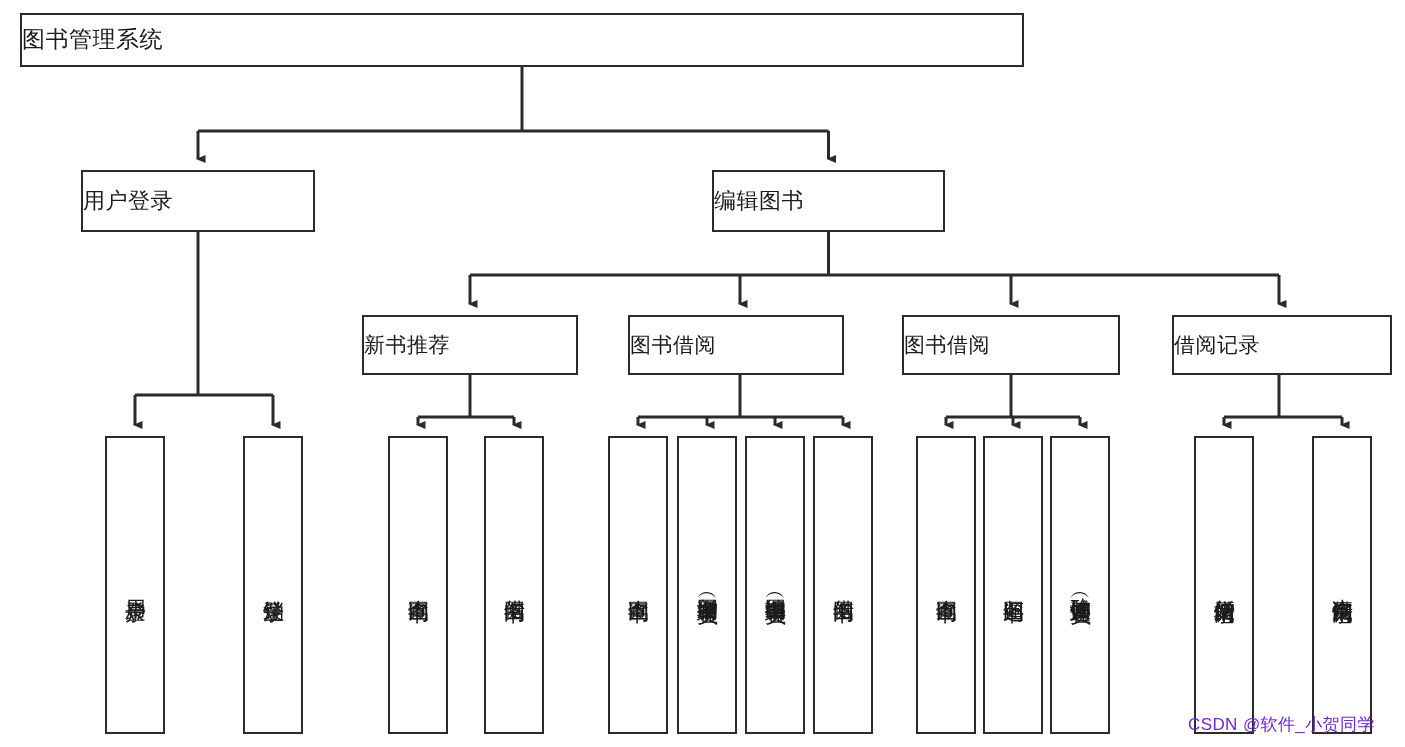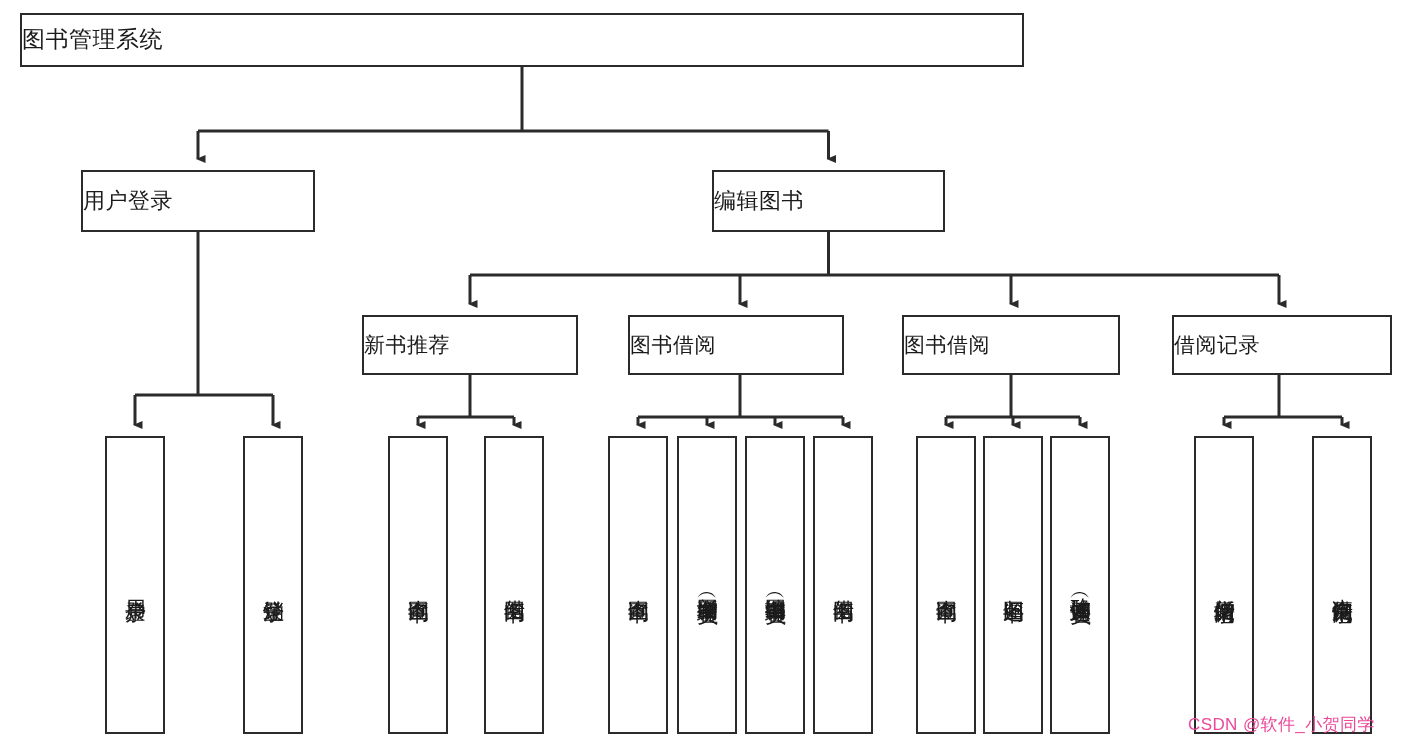--- a/index.html
+++ b/index.html
@@ -52,21 +52,21 @@
     writing-mode: vertical-rl;
     text-orientation: upright;
     font-size: 21px;
     line-height: 1.18;
     letter-spacing: 1px;
     max-height: 268px;
   }
   .watermark {
     position: absolute;
     font-size: 17px;
-    color: #ec4899;
+    color: #6d28d9;
     white-space: nowrap;
     letter-spacing: 0.4px;
     pointer-events: none;
   }
 </style>
 </head>
 <body>
 
 <div id="canvas">
 

